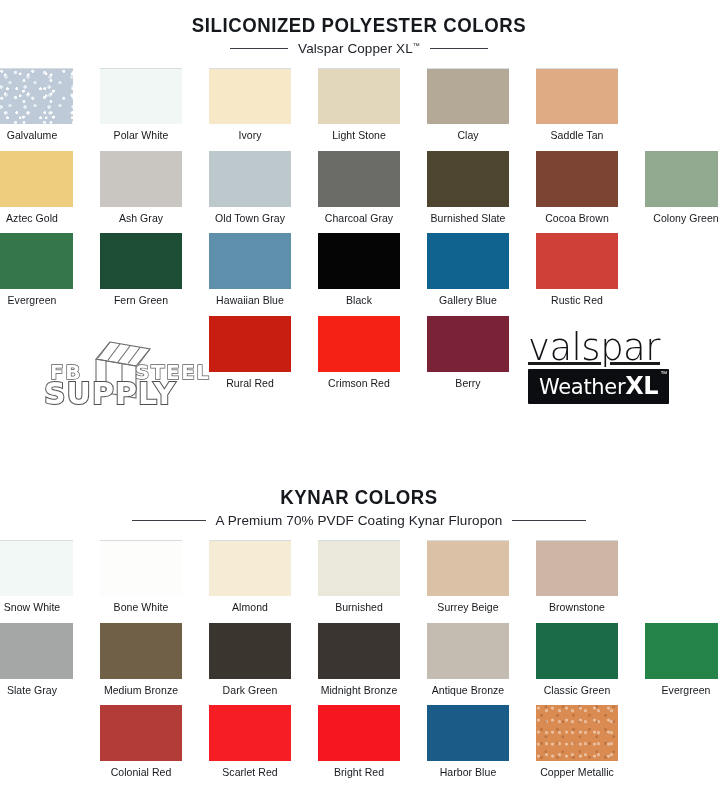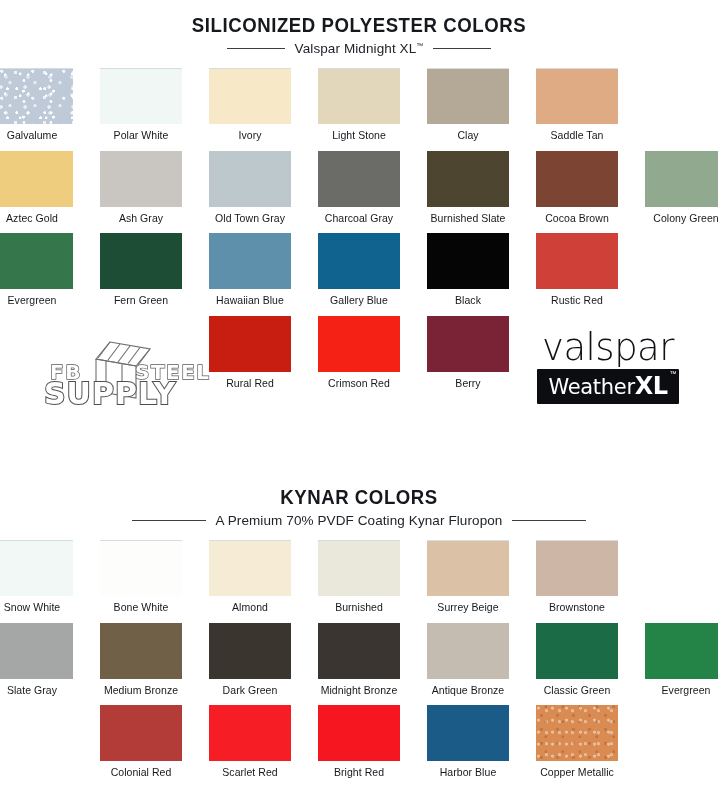--- a/index.html
+++ b/index.html
@@ -130,21 +130,22 @@
     left: 32px;
     top: -62px;
     width: 190px;
     height: 72px;
   }
   .valspar-logo {
     position: absolute;
     right: 30px;
     top: -68px;
     width: 160px;
-    text-align: center;
+    text-align: left;
+    text-decoration: underline;
   }
   .valspar-word {
     font-family: "DejaVu Sans", sans-serif;
     font-size: 37px;
     font-weight: 300;
     color: #101215;
     letter-spacing: -0.5px;
     line-height: 0.95;
   }
   .weatherxl-badge {
@@ -177,21 +178,21 @@
 </style>
 </head>
 <body>
 
 <div class="page">
 
   <div class="section-head" style="padding-top:14px;">
     <h1 class="section-title">SILICONIZED POLYESTER COLORS</h1>
     <div class="subtitle-row">
       <span class="subtitle-rule"></span>
-      <span class="subtitle-text"><span>Valspar Midnight XL</span><span class="tm">™</span></span>
+      <span class="subtitle-text"><span>Valspar Copper XL</span><span class="tm">™</span></span>
       <span class="subtitle-rule"></span>
     </div>
   </div>
 
   <div style="margin-top:12px;">
 
     <div class="grid">
       <div class="cell">
         <div class="swatch thin-top galvalume-tex" style="background-color: rgb(191, 202, 216);"></div>
         <div class="label">Galvalume</div>
@@ -256,26 +257,26 @@
       </div>
       <div class="cell">
         <div class="swatch" style="background-color: rgb(29, 77, 52);"></div>
         <div class="label">Fern Green</div>
       </div>
       <div class="cell">
         <div class="swatch" style="background-color: rgb(94, 144, 171);"></div>
         <div class="label">Hawaiian Blue</div>
       </div>
       <div class="cell">
+        <div class="swatch" style="background-color: rgb(5, 5, 5);"></div>
+        <div class="label">Black</div>
+      </div>
+      <div class="cell">
         <div class="swatch" style="background-color: rgb(16, 98, 143);"></div>
         <div class="label">Gallery Blue</div>
-      </div>
-      <div class="cell">
-        <div class="swatch" style="background-color: rgb(5, 5, 5);"></div>
-        <div class="label">Black</div>
       </div>
       <div class="cell">
         <div class="swatch" style="background-color: rgb(207, 64, 56);"></div>
         <div class="label">Rustic Red</div>
       </div>
     </div>
 
     <div class="grid">
       <div class="cell empty">
         <div class="swatch" style="background: transparent;"></div>

